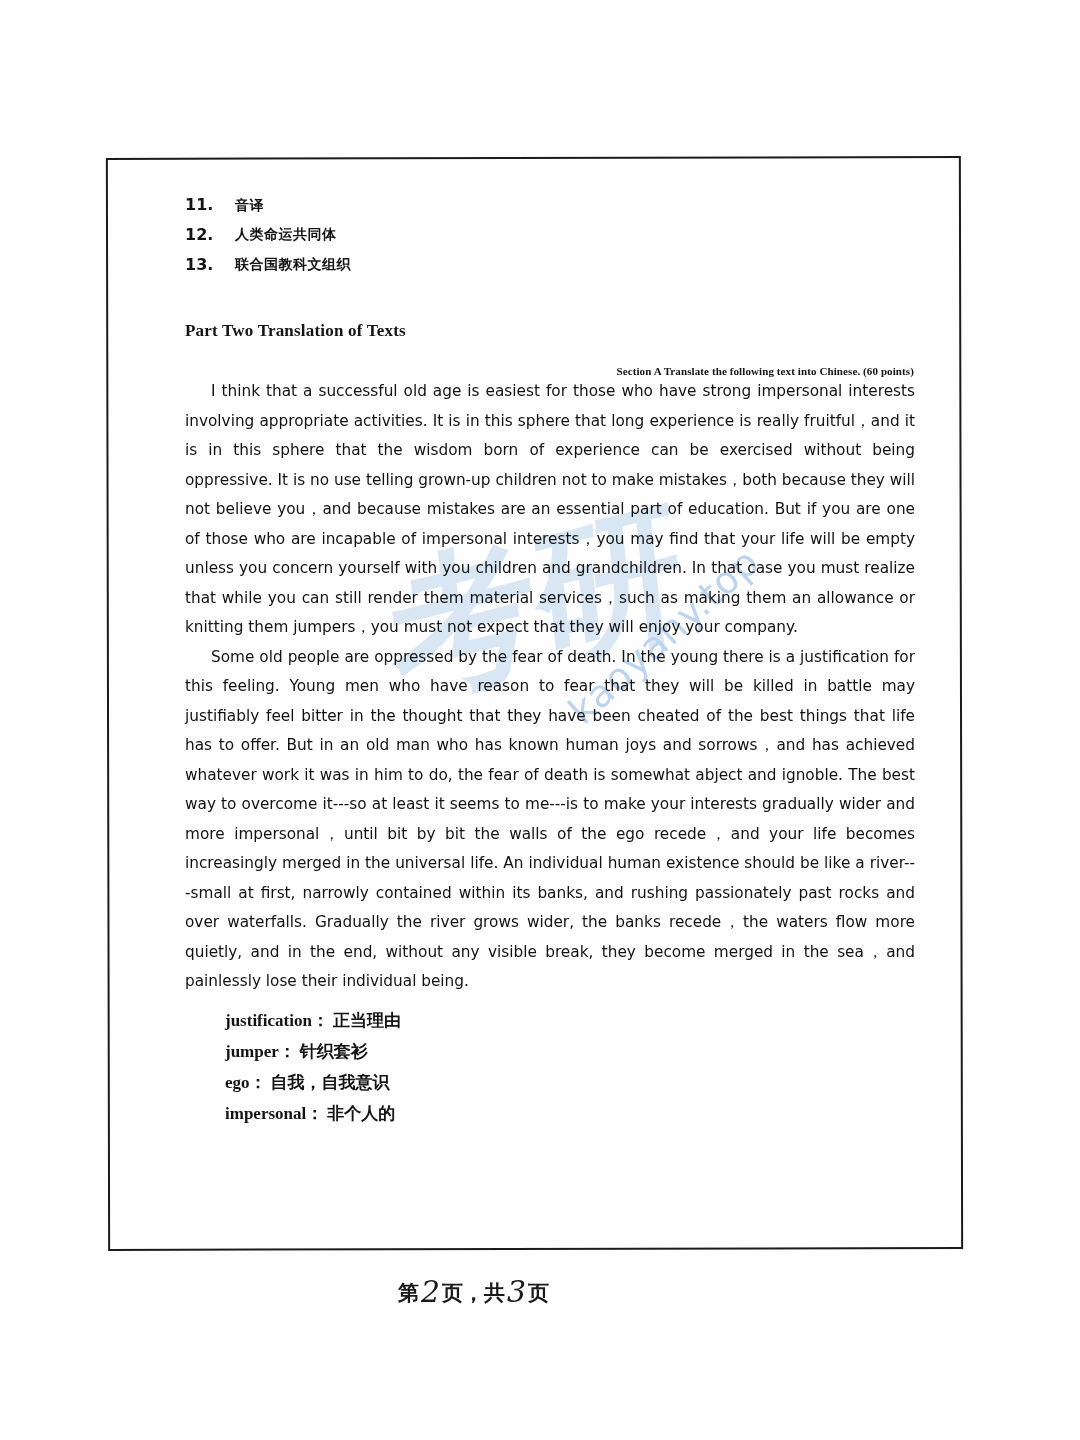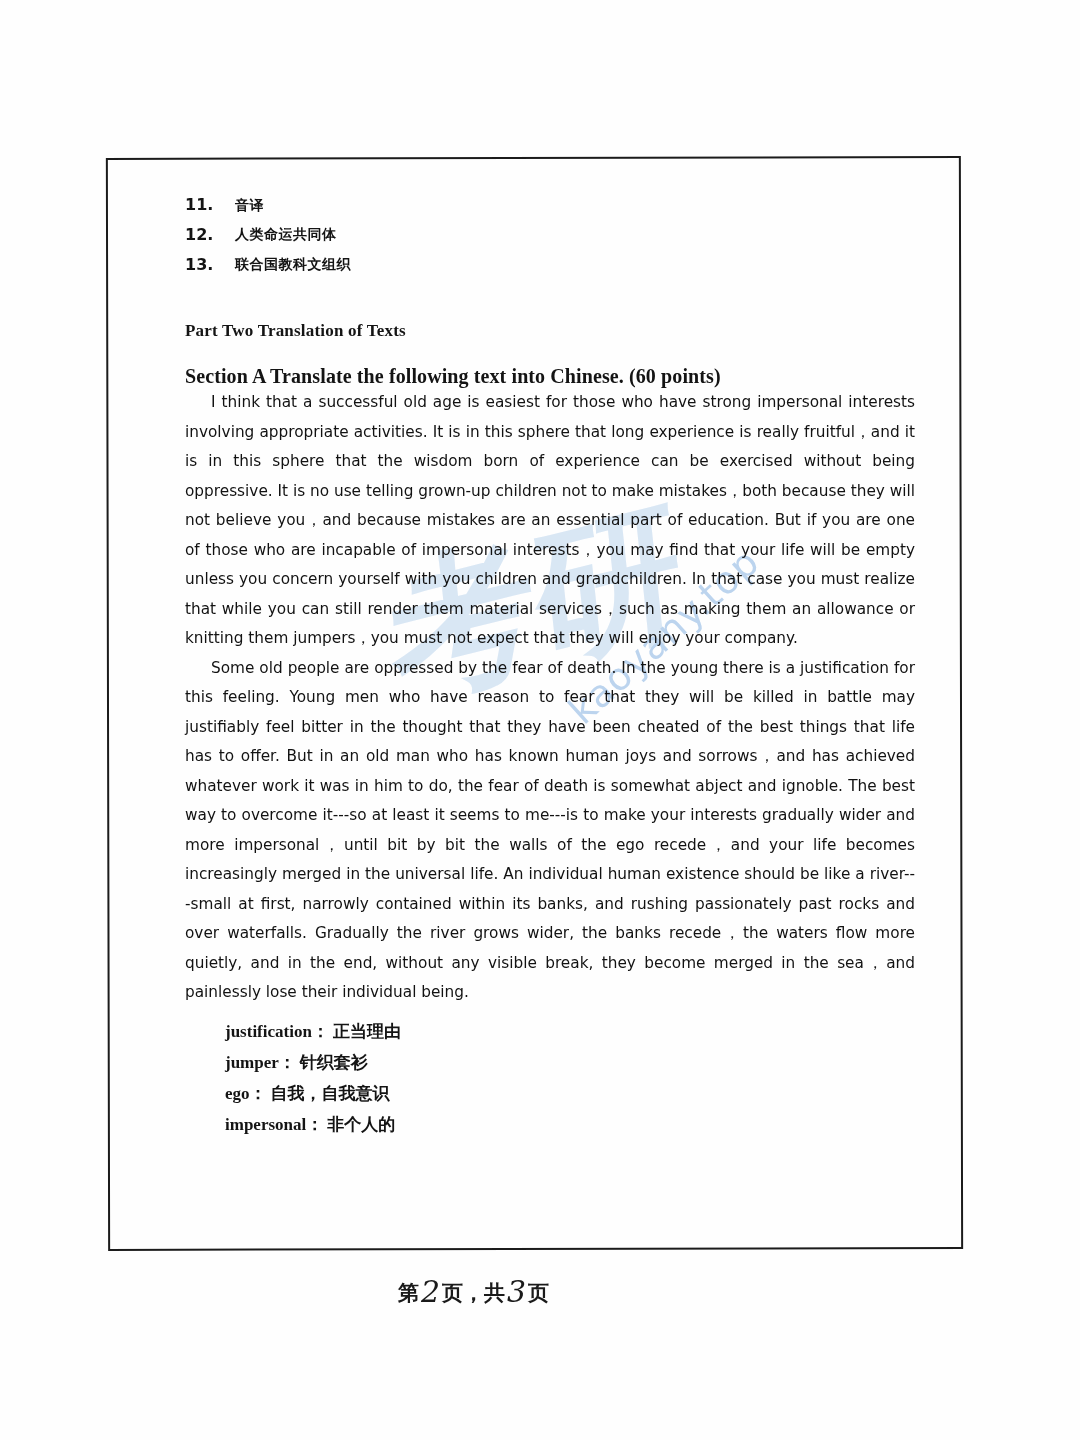--- a/index.html
+++ b/index.html
@@ -112,23 +112,24 @@
   #part-heading {
     font-family: "Liberation Serif", "DejaVu Serif", serif;
     font-weight: bold;
     font-size: 17px;
     margin: 44px 0 0 38px;
     letter-spacing: .2px;
   }
   #section-heading {
     font-family: "Liberation Serif", "DejaVu Serif", serif;
     font-weight: bold;
-    font-size: 20px;
+    font-size: 11px;
     margin: 24px 0 0 38px;
     letter-spacing: .1px;
+    text-align: right;
   }
 
   
   .body-para {
     margin: 0 0 0 38px;
     width: 730px;
     text-align: justify;
     text-align-last: left;
     font-family: "DejaVu Sans", sans-serif;
     font-size: 15.3px;

